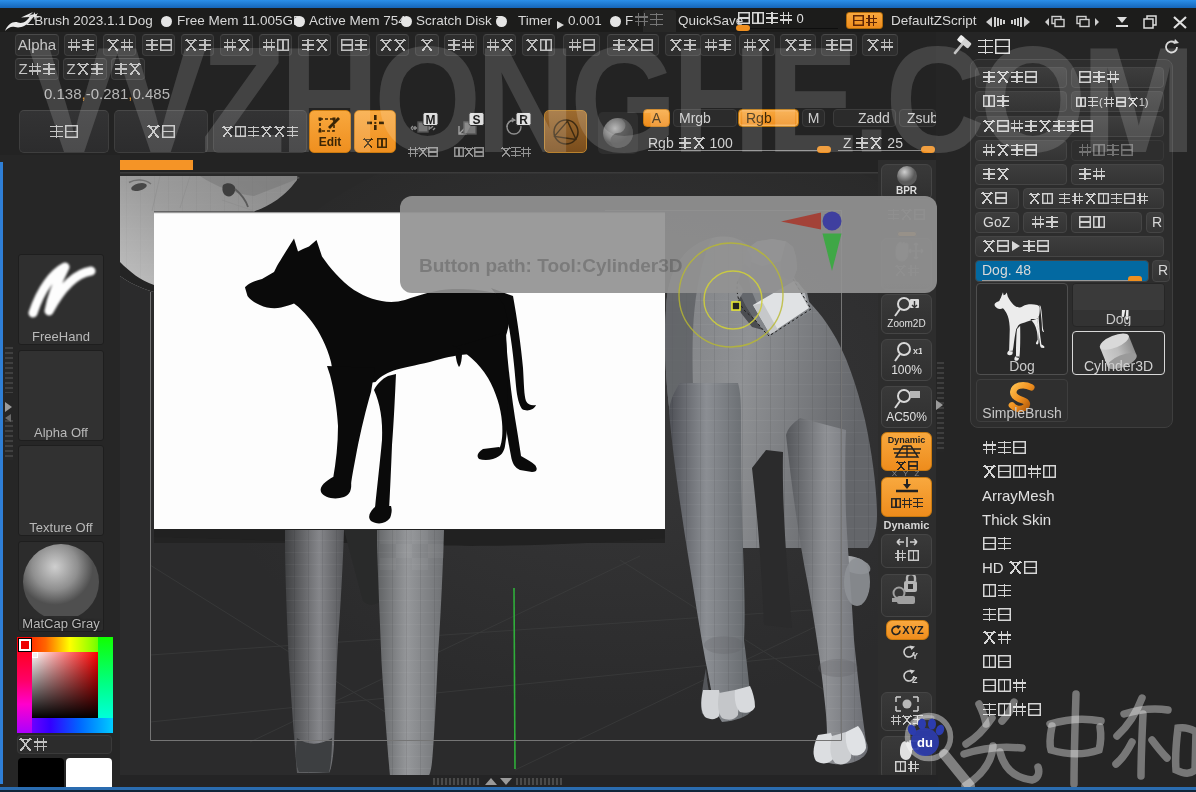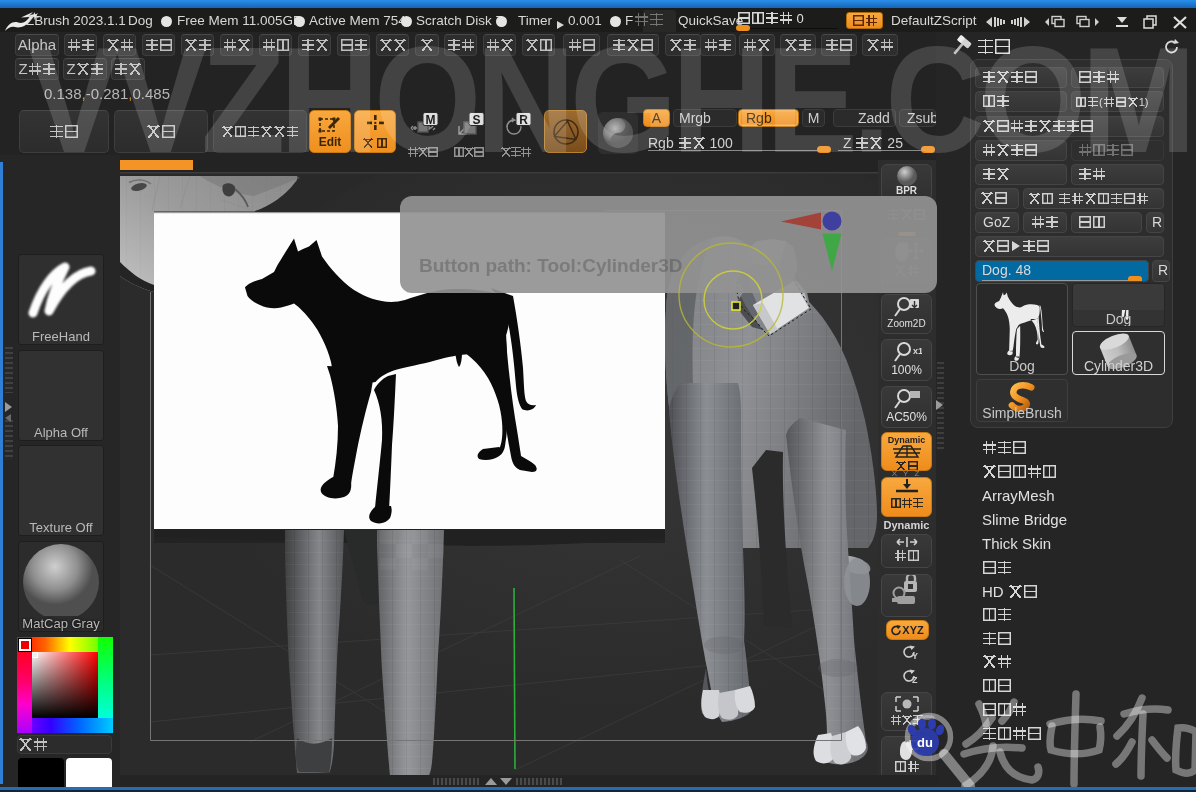--- a/index.html
+++ b/index.html
@@ -626,21 +626,20 @@
               <path d="M56,6 C44,0 32,4 31,12 C30,19 38,22 44,24 C50,26 52,30 47,34 C41,38 33,36 29,31" fill="none" stroke="url(#sg)" stroke-width="9" stroke-linecap="round"></path>
             </g>
           </svg>
    <span class="abs" style="left:0;top:25px;width:100%;text-align:center;color:#c8c8c8;font-size:14px">SimpleBrush</span></div>
  </div>
 
  <div class="abs" style="left:46px;top:407px;width:200px;color:#e0e0e0;font-size:15px">
   <div style="height:24px"><b class="z p4"></b><b class="z p1"></b><b class="z p2"></b></div>
   <div style="height:24px"><b class="z p3"></b><b class="z p2"></b><b class="z p5"></b><b class="z p4"></b><b class="z p5"></b></div>
   <div style="height:24px;font-size:15px">ArrayMesh</div>
-  <div style="height:24px">Slime Bridge</div>
   <div style="height:24px">Thick Skin</div>
   <div style="height:24px"><b class="z p2"></b><b class="z p1"></b></div>
   <div style="height:23px">HD <b class="z p3"></b><b class="z p2"></b></div>
   <div style="height:24px"><b class="z p5"></b><b class="z p1"></b></div>
   <div style="height:23px"><b class="z p1"></b><b class="z p2"></b></div>
   <div style="height:24px"><b class="z p3"></b><b class="z p4"></b></div>
   <div style="height:24px"><b class="z p5"></b><b class="z p2"></b></div>
   <div style="height:24px"><b class="z p2"></b><b class="z p5"></b><b class="z p4"></b></div>
   <div style="height:24px"><b class="z p1"></b><b class="z p5"></b><b class="z p4"></b><b class="z p2"></b></div>
  </div>

